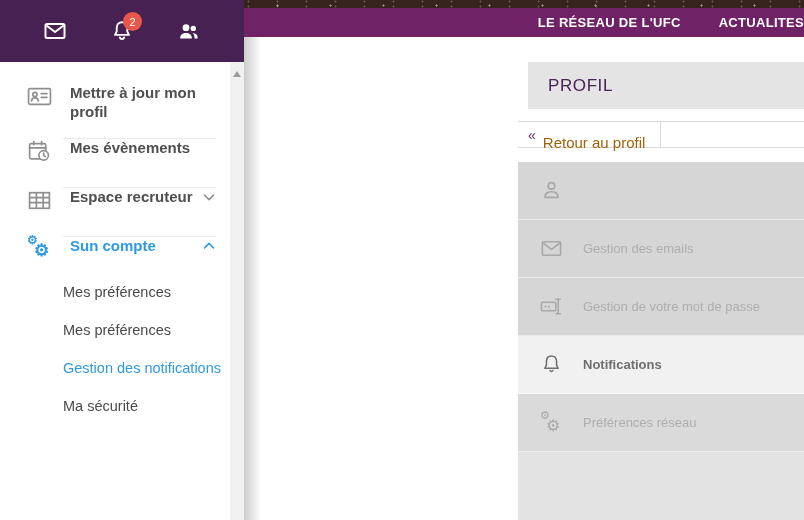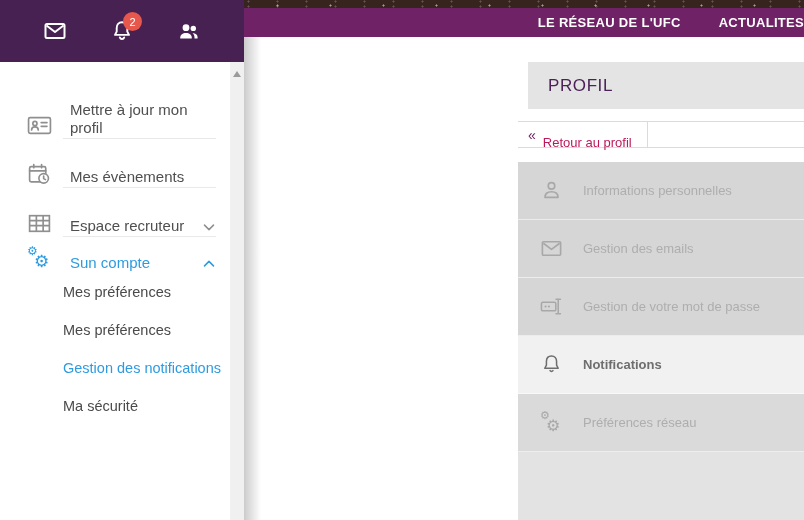--- a/index.html
+++ b/index.html
@@ -28,21 +28,21 @@
 
   
   .sidebar { position:absolute; left:0; top:62px; width:244px; height:458px; background:#fff; z-index:4; }
   .side-shadow { position:absolute; left:244px; top:37px; width:17px; height:483px;
     background:linear-gradient(to right, rgba(70,70,70,.28), rgba(255,255,255,0)); z-index:3; }
   .scroll-track { position:absolute; right:0; top:0; width:14px; height:458px; background:#F0F0F0; }
   .scroll-up { position:absolute; top:9px; left:3px; width:0; height:0;
     border-left:4px solid transparent; border-right:4px solid transparent; border-bottom:6px solid #9A9A9A; }
 
   .side-scroll { padding-top:22px; padding-right:14px; }
-  .srow { display:flex; align-items:flex-end; padding-left:27px; padding-right:12px; cursor:pointer; }
+  .srow { display:flex; align-items:flex-start; padding-left:27px; padding-right:12px; cursor:pointer;font-weight:bold; }
   .srow .sicon { width:28px; flex:0 0 28px; color:#8F8F8F; display:flex; align-items:center; }
   .srow .sicon svg { width:25px; height:25px; }
   .srow .slabel { margin-left:15px; font-size:15px; color:#4F4F4F; line-height:1.25; }
   .srow .schev { margin-left:auto; color:#8F8F8F; width:18px; height:18px; }
   .srow .schev svg { width:18px; height:18px; display:block; }
   .srow-profile { min-height:54px; }
   .srow-profile .slabel { max-width:152px; }
   .srow-mid { height:48px; }
   .srow-account { height:36px; }
   .srow-account .slabel, .srow-account .sicon, .srow-account .schev { color:#2E9BE0; }
@@ -60,21 +60,21 @@
   
   .page-title-band { position:absolute; left:518px; top:62px; width:286px; height:47px; background:#E4E4E4;
     display:flex; align-items:center; padding-left:20px;margin-left:10px; }
   .page-title { color:#4B2157; font-size:17px; letter-spacing:.6px; }
 
   .back-row { position:absolute; left:518px; top:121px; width:286px; height:27px; background:#fff;
     border-top:1px solid #DBDBDB; border-bottom:1px solid #DBDBDB; display:flex; }
   .back-btn { display:inline-flex; align-items:center; height:100%; padding:0 15px 0 10px;
     border-right:1px solid #DBDBDB; cursor:pointer; background:#fff; }
   .back-chev { color:#6F2366; font-size:14px; margin-right:7px; }
-  .back-label { font-size:13px; color:#be185d;margin-top:15px; }
+  .back-label { font-size:15px; color:#a16207;margin-top:15px; }
 
   .profile-menu { position:absolute; left:518px; top:162px; width:286px; height:358px;
     display:flex; flex-direction:column; }
   .pm-item { height:58px; flex:0 0 58px; display:flex; align-items:center; padding-left:22px;
     background:#D6D6D6; border-bottom:1px solid rgba(255,255,255,.55); cursor:pointer; }
   .pm-item .pmicon { width:26px; flex:0 0 26px; color:#A8A8A8; display:flex; align-items:center; }
   .pm-item .pmicon svg { width:23px; height:23px; }
   .pm-item .pmlabel { margin-left:17px; font-size:13px; color:#AEAEAE; }
   .pm-item.selected { background:#F1F1F1; }
   .pm-item.selected .pmicon { color:#6E6E6E; }
@@ -207,21 +207,20 @@
 
   <div class="profile-menu">
 
     <div class="pm-item">
       <span class="pmicon">
         <svg viewBox="0 0 24 24" fill="none" stroke="currentColor" stroke-width="1.7" stroke-linejoin="round">
           <circle cx="12" cy="7.2" r="3.4"></circle>
           <path d="M5.2 19.2h13.6c0-3.9-3-5.9-6.8-5.9s-6.8 2-6.8 5.9z"></path>
         </svg>
       </span>
-      <span class="pmlabel">Informations personnelles</span>
     </div>
 
     <div class="pm-item">
       <span class="pmicon">
         <svg viewBox="0 0 24 24" fill="none" stroke="currentColor" stroke-width="1.7" stroke-linejoin="round">
           <rect x="2.5" y="5" width="19" height="14" rx="1"></rect>
           <path d="M3.5 6.5 12 13l8.5-6.5"></path>
         </svg>
       </span>
       <span class="pmlabel">Gestion des emails</span>

